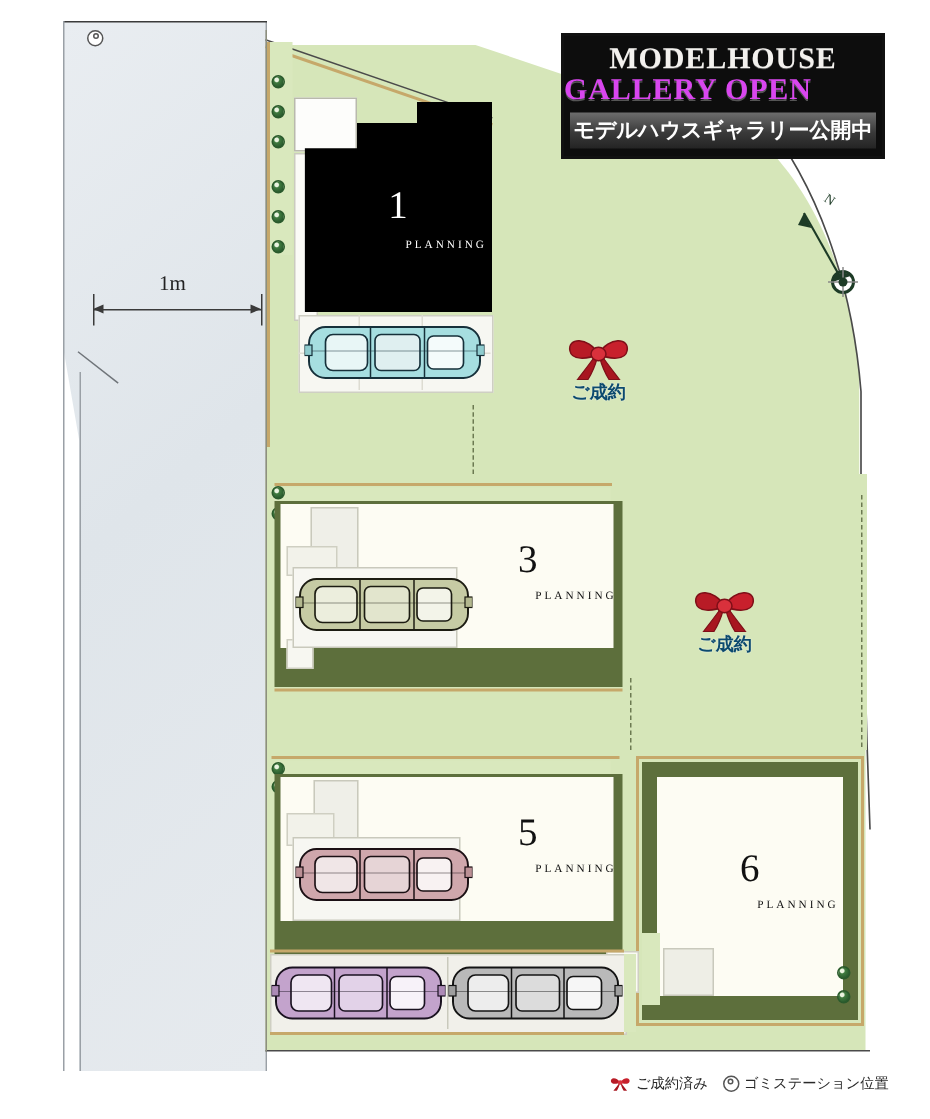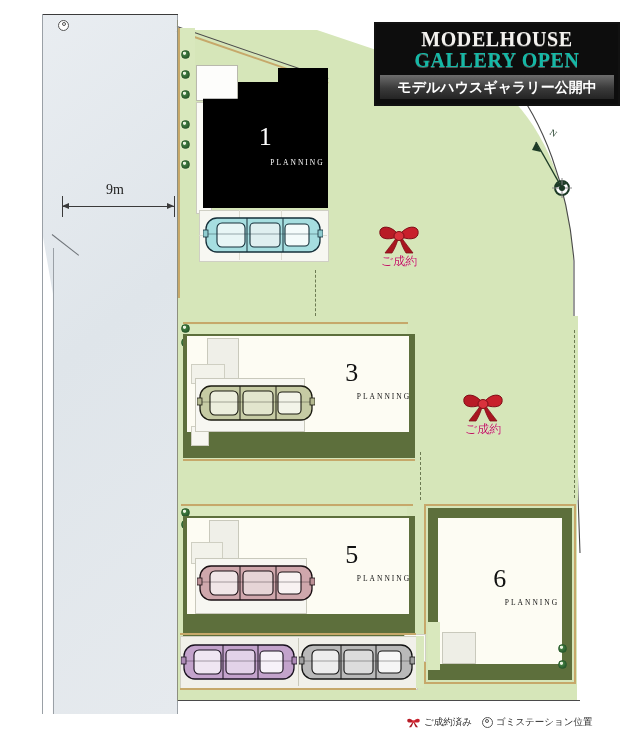--- a/index.html
+++ b/index.html
@@ -17,26 +17,26 @@
 
   
   .lawn{background:#d6e6b9;}
   .lawn2{background:#d9e8bd;}
   .darkgreen{background:#5d6f3c;}
   .cream{background:#fdfcf3;}
   .black-lot{background:#000000;}
   .gravel{background:#f1f0ea;}
 
   
-  #banner{left:374px;top:22px;width:246px;height:84px;background:#0d0d0d;
+  #banner{left:374px;top:22px;width:216px;height:84px;background:#0d0d0d;
           border:2px solid #111;box-sizing:border-box;}
   #banner .l1{color:#f3f1ee;text-align:center;font-size:20px;line-height:21px;
       font-weight:700;letter-spacing:.6px;margin-top:5px;
       text-shadow:0 1px 0 #555;}
-  #banner .l2{color:#14b8a6;text-align:center;font-size:20px;line-height:21px;
+  #banner .l2{color:#d946ef;font-size:20px;line-height:21px;
       font-weight:700;letter-spacing:.6px;text-shadow:0 1px 0 #555;}
   #banner .sub{margin:4px 4px 0 4px;height:24px;
       background:linear-gradient(180deg,#6d6d6d 0%,#3a3a3a 55%,#242424 100%);
       color:#fff;text-align:center;font-size:14px;line-height:24px;
       font-family:"DejaVu Sans", sans-serif;font-weight:700;letter-spacing:0px;}
 
   
   #road-label{left:6px;top:84px;width:180px;text-align:center;color:#1a1a1a;
       font-size:10.5px;line-height:15px;font-family:"DejaVu Sans", sans-serif;font-weight:700;}
   #road-label .small{font-size:9.5px;}
@@ -45,22 +45,22 @@
 
   
   .dimline{height:1px;background:#3a3a3a;}
   .tick{width:1px;background:#3a3a3a;}
   .arrowL,.arrowR{width:0;height:0;border-top:3.5px solid transparent;border-bottom:3.5px solid transparent;}
   .arrowL{border-right:7px solid #3a3a3a;}
   .arrowR{border-left:7px solid #3a3a3a;}
 
   
   .sold{width:62px;text-align:center;}
-  .sold .cap{font-family:"DejaVu Sans",sans-serif;font-weight:400;font-size:12px;
-      color:#be185d;letter-spacing:0px;margin-top:-3px;
+  .sold .cap{font-family:"DejaVu Sans",sans-serif;font-weight:700;font-size:12px;
+      color:#0c4a6e;letter-spacing:0px;margin-top:-3px;
       text-shadow:0 0 1px rgba(255,255,255,.9);}
 
   
   #legend{left:406px;top:712px;width:200px;height:20px;
       font-family:"DejaVu Sans",sans-serif;font-size:9.5px;color:#2a2a2a;
       display:flex;align-items:center;gap:10px;}
   #legend .item{display:flex;align-items:center;gap:3px;}
 
   
   #compass{left:520px;top:128px;width:60px;height:70px;}
@@ -92,21 +92,21 @@
   <div class="abs" style="left:42px;top:14px;width:1px;height:700px;background:#9aa0a6;"></div>
   <div class="abs" style="left:52px;top:234px;width:34px;height:1px;background:#6f7479;
               transform:rotate(38deg);transform-origin:left center;"></div>
   <div class="abs" style="left:53px;top:248px;width:1px;height:466px;background:#9aa0a6;"></div>
 
   <div class="abs gomi" style="left:58px;top:20px;">
       <i></i>
     </div>
 
 
-  <div class="abs" id="dim-text">9m</div>
+  <div class="abs" id="dim-text">1m</div>
   <div class="abs dimline" style="left:62px;top:206px;width:112px;"></div>
   <div class="abs arrowL" style="left:62px;top:202.5px;"></div>
   <div class="abs arrowR" style="left:167px;top:202.5px;"></div>
   <div class="abs tick" style="left:62px;top:196px;height:21px;"></div>
   <div class="abs tick" style="left:174px;top:196px;height:21px;"></div>
 
   <div class="abs lawn" style="left:177px;top:20px;width:408px;height:296px;
               clip-path:path('M 0,10 L 140,10 L 330,74 C 368,110 391,168 396,232 L 396,296 L 0,296 Z');
               border:0;"></div>
   <div class="abs" style="left:177px;top:26px;width:160px;height:1px;background:#4a4a4a;

